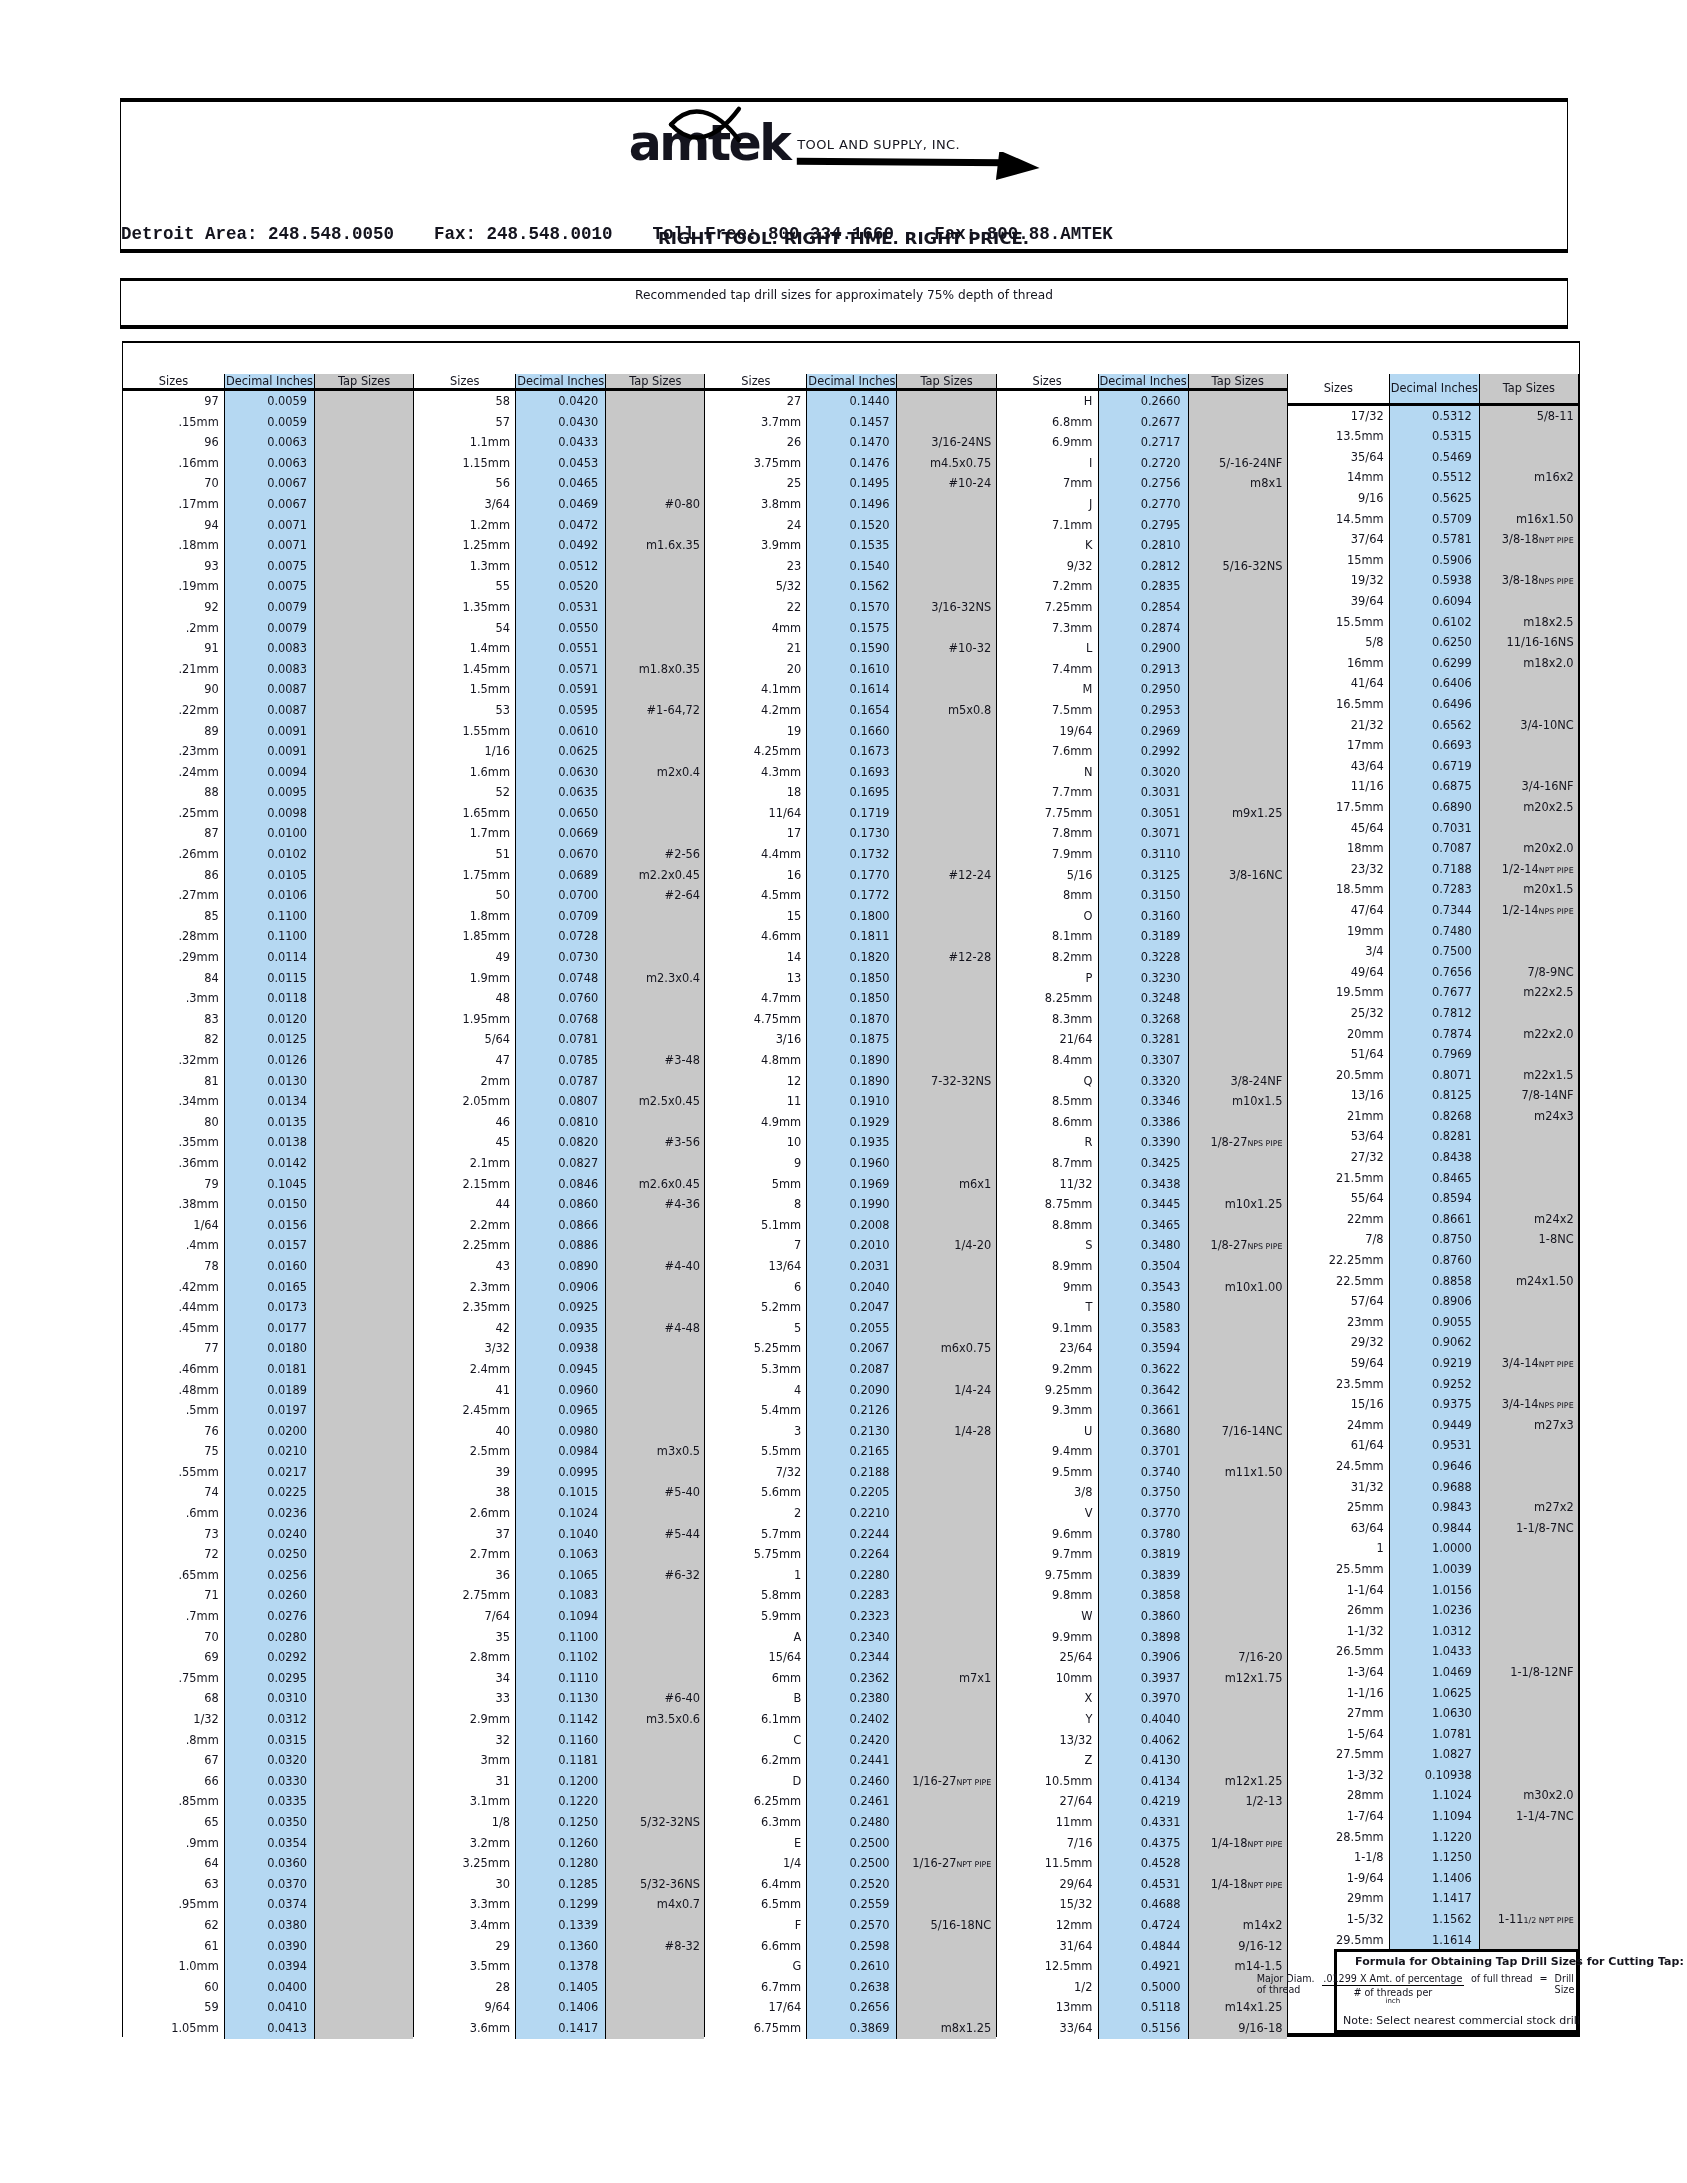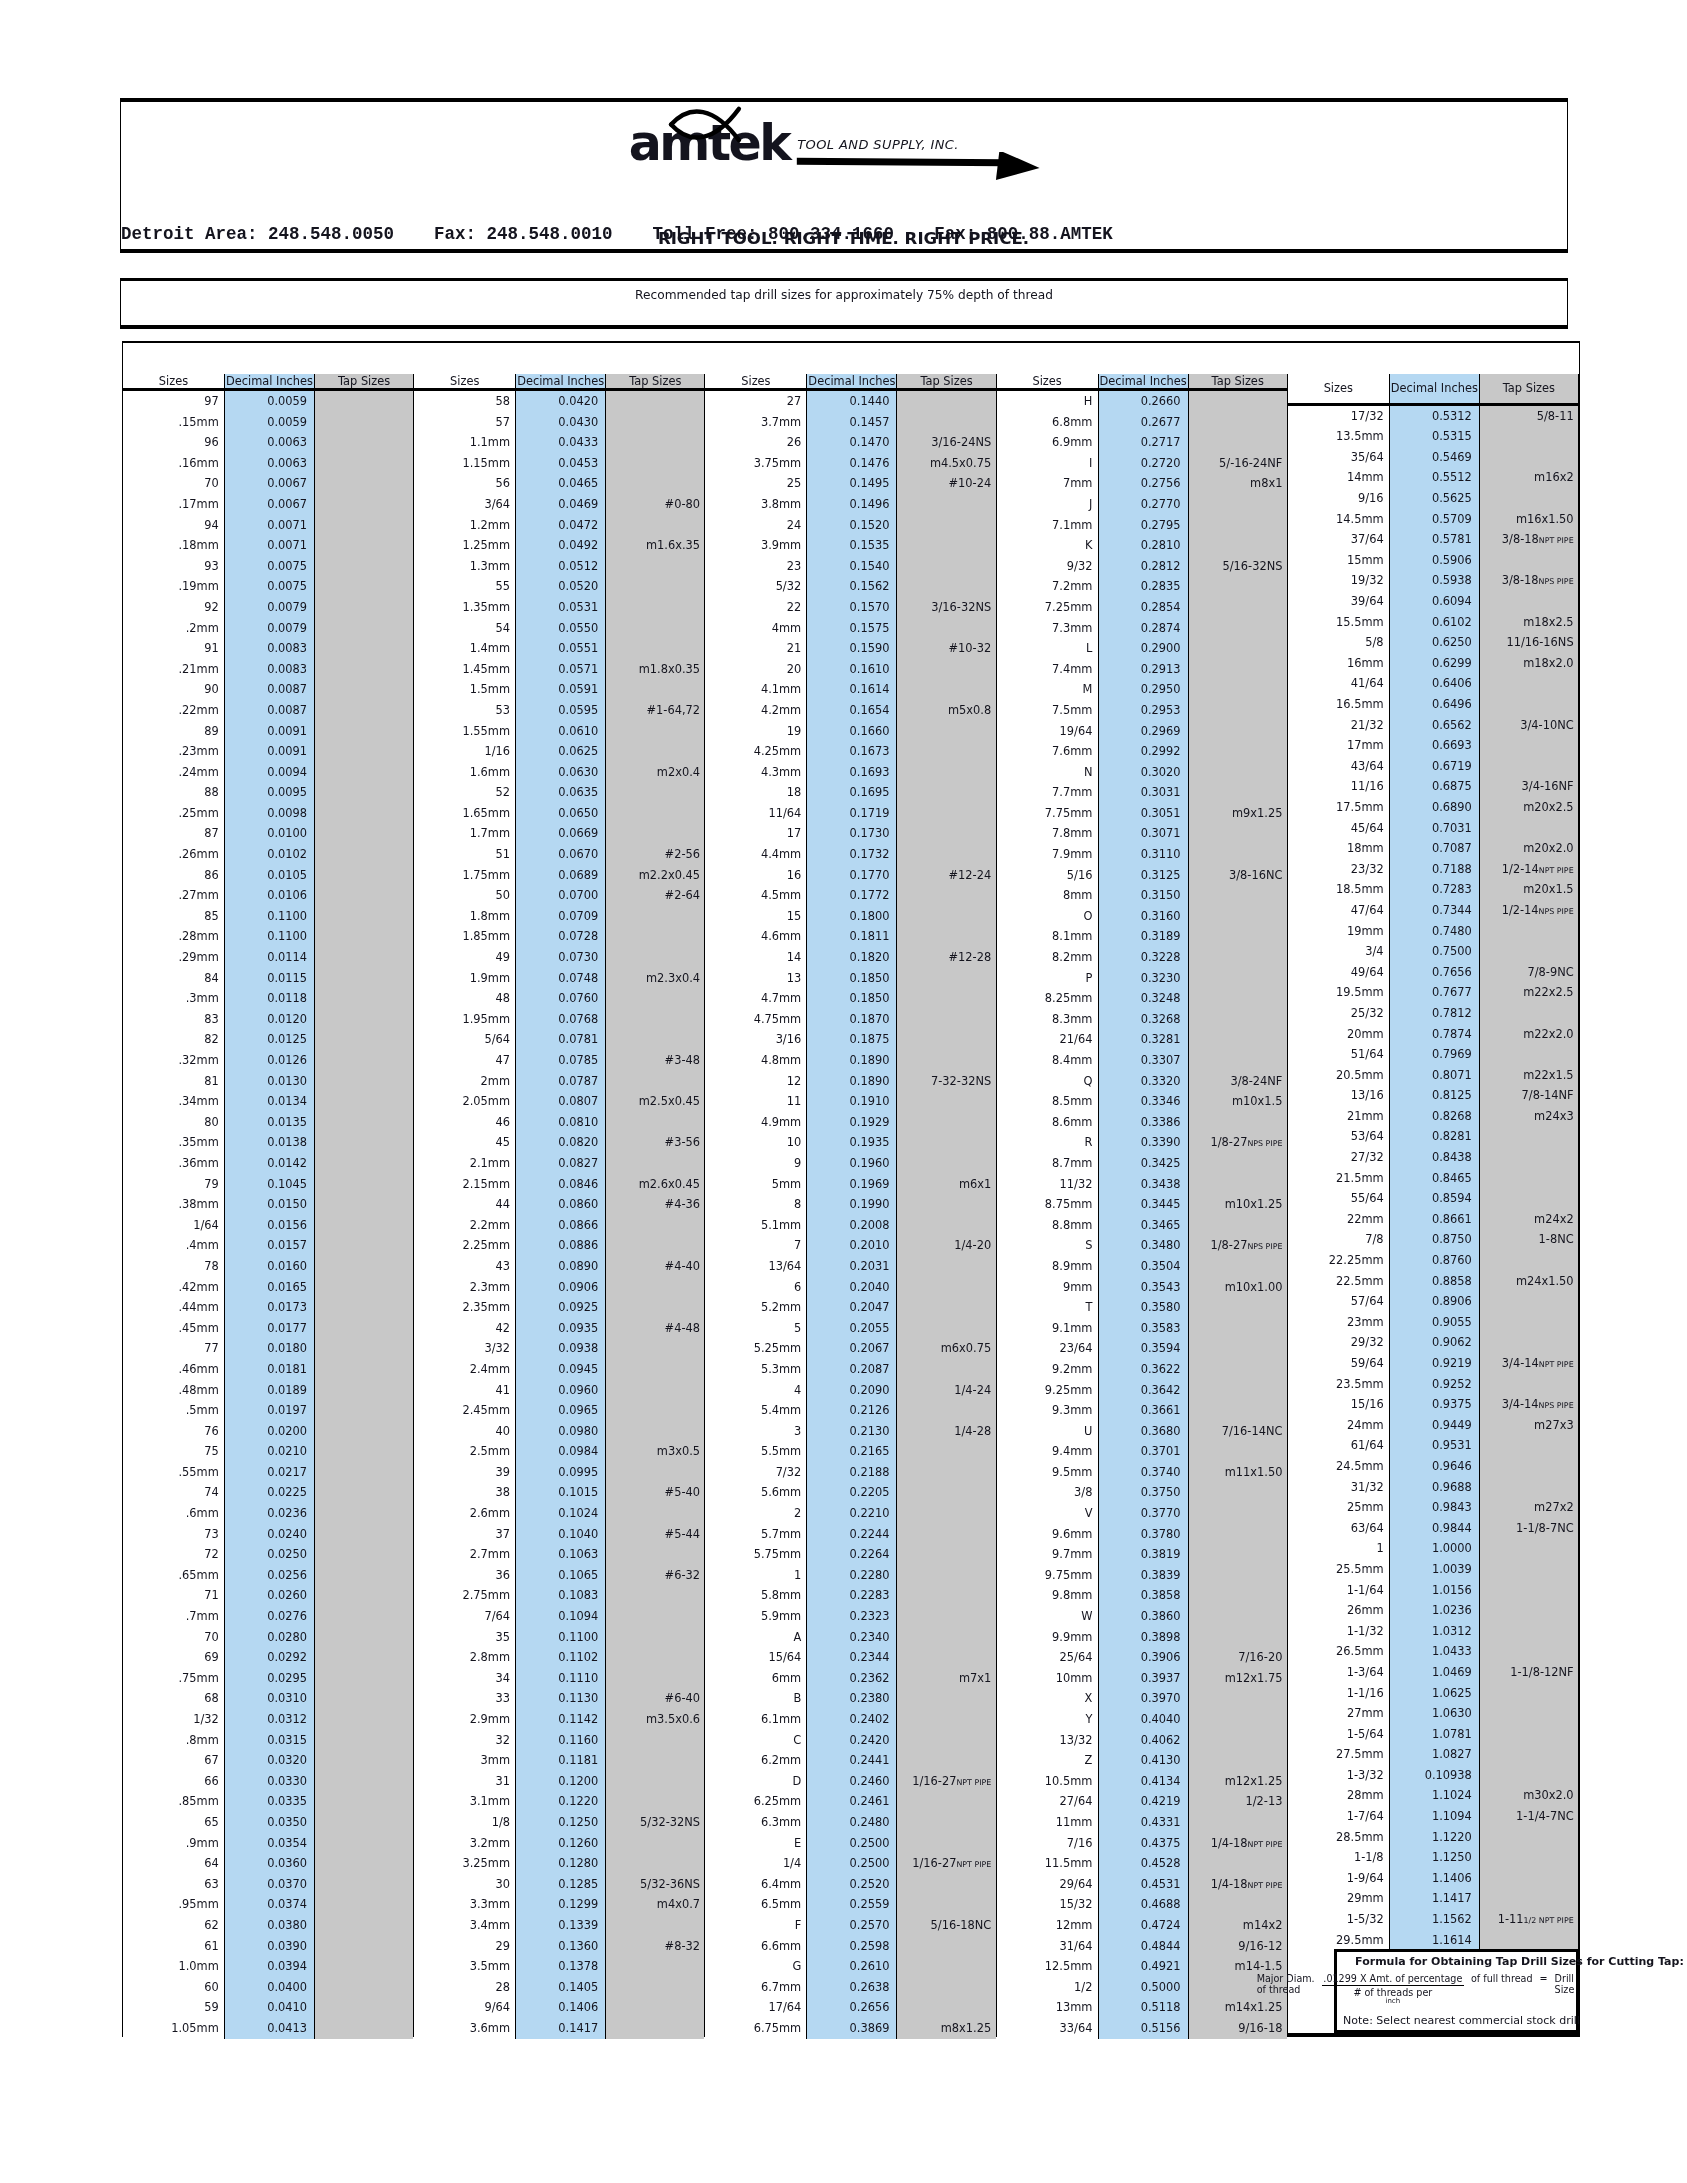--- a/index.html
+++ b/index.html
@@ -5,21 +5,21 @@
   html,body{margin:0;padding:0;background:#fff;}
   .page{position:relative;width:1687px;height:2184px;background:#ffffff;
         font-family:"DejaVu Sans","Liberation Sans",sans-serif;color:#14141e;}
   
   .header-box{position:absolute;left:120px;top:98px;width:1448px;height:155px;
     border-top:4.4px solid #000;border-bottom:4.4px solid #000;
     border-left:1.7px solid #000;border-right:1.7px solid #000;box-sizing:border-box;background:#fff;}
   .logo{position:absolute;left:50%;top:3.5px;transform:translateX(-50%);display:flex;align-items:flex-start;}
   .brand{font-size:49px;font-weight:bold;letter-spacing:-2.6px;line-height:52px;margin-top:12.2px;}
   .fish{position:absolute;left:37px;top:-5.2px;}
-  .logo-right{margin-left:8px;margin-top:30px;font-style:italic;}
+  .logo-right{margin-left:8px;margin-top:30px;}
   .logo-suffix{font-size:13px;letter-spacing:0.4px;white-space:nowrap;}
   .arrow-svg{display:block;margin-top:0px;}
   .contact{position:absolute;left:0;right:0;bottom:5.2px;display:flex;justify-content:flex-start;gap:40px;
     font-size:17.5px;font-weight:bold;white-space:nowrap;font-family:Liberation Mono, monospace;}
   
   .tagline{position:absolute;left:0;top:229px;width:100%;text-align:center;font-size:16.6px;font-weight:bold;}
   
   .title-box{position:absolute;left:120px;top:278px;width:1448px;height:51px;box-sizing:border-box;
     border-top:3.5px solid #000;border-bottom:4.4px solid #000;border-left:1.7px solid #000;border-right:1.7px solid #000;
     text-align:center;padding-top:4.4px;background:#fff;}

